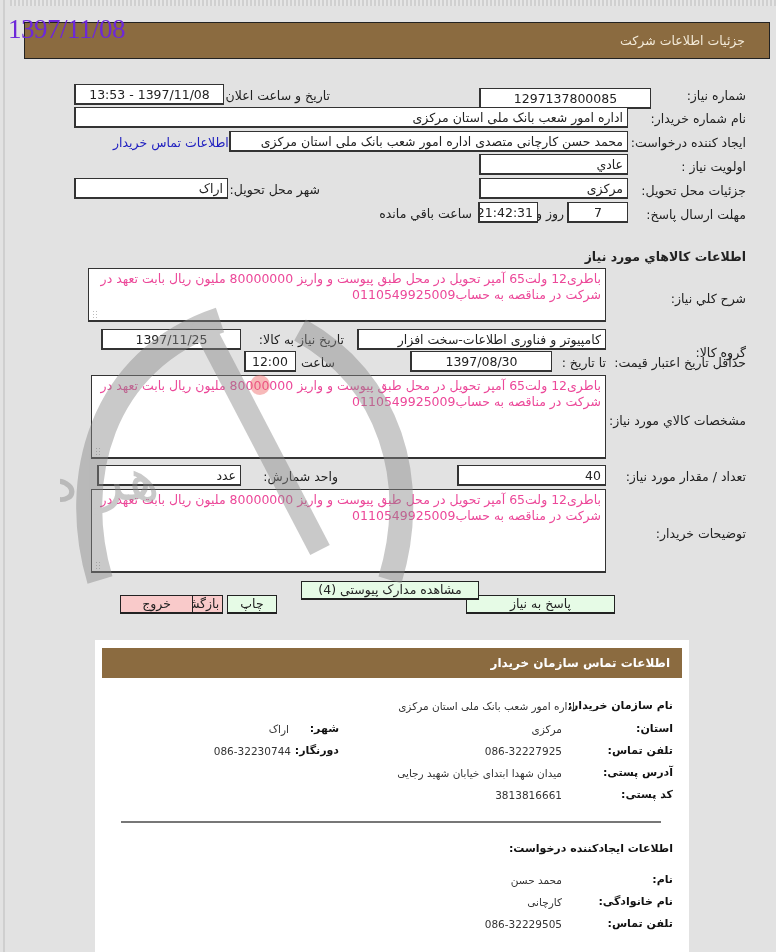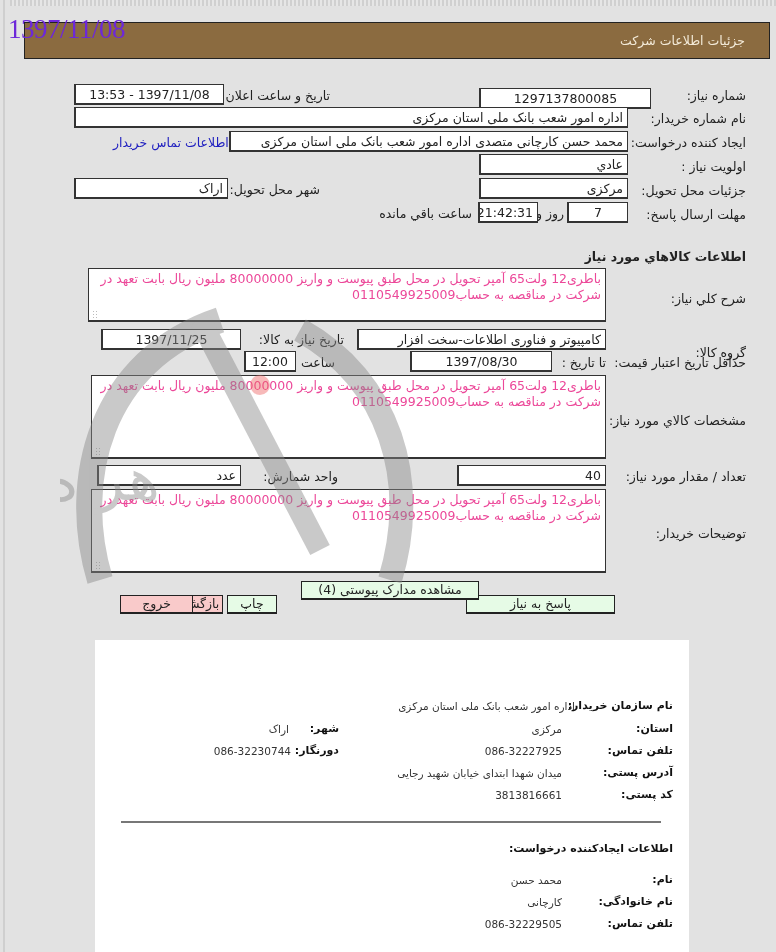--- a/index.html
+++ b/index.html
@@ -146,20 +146,23 @@
 
 <svg class="watermark" viewBox="0 0 360 300">
   <path d="M40 280 C10 180, 40 60, 160 20" stroke="#888" stroke-width="26" fill="none"></path>
   <path d="M330 280 C360 180, 330 80, 240 30" stroke="#888" stroke-width="24" fill="none"></path>
   <path d="M140 20 L260 250" stroke="#888" stroke-width="22" fill="none"></path>
   <circle cx="200" cy="85" r="10" fill="#e66"></circle>
   <text x="100" y="200" font-size="60" fill="#888" font-family="DejaVu Sans, sans-serif">هراه</text>
 </svg>
 
 <div class="card">
+  <div class="card-header">
+    <span class="card-title">اطلاعات تماس سازمان خریدار</span>
+  </div>
 
   <span class="c-lbl" style="right:16px; top:59px;">نام سازمان خریدار:</span>
   <span class="c-val" style="right:114px; top:60px;">اداره امور شعب بانک ملی استان مرکزی</span>
 
   <span class="c-lbl" style="right:16px; top:82px;">استان:</span>
   <span class="c-val" style="right:127px; top:83px;">مرکزی</span>
   <span class="c-lbl" style="right:350px; top:82px;">شهر:</span>
   <span class="c-val" style="right:400px; top:83px;">اراک</span>
 
   <span class="c-lbl" style="right:16px; top:104px;">تلفن تماس:</span>

